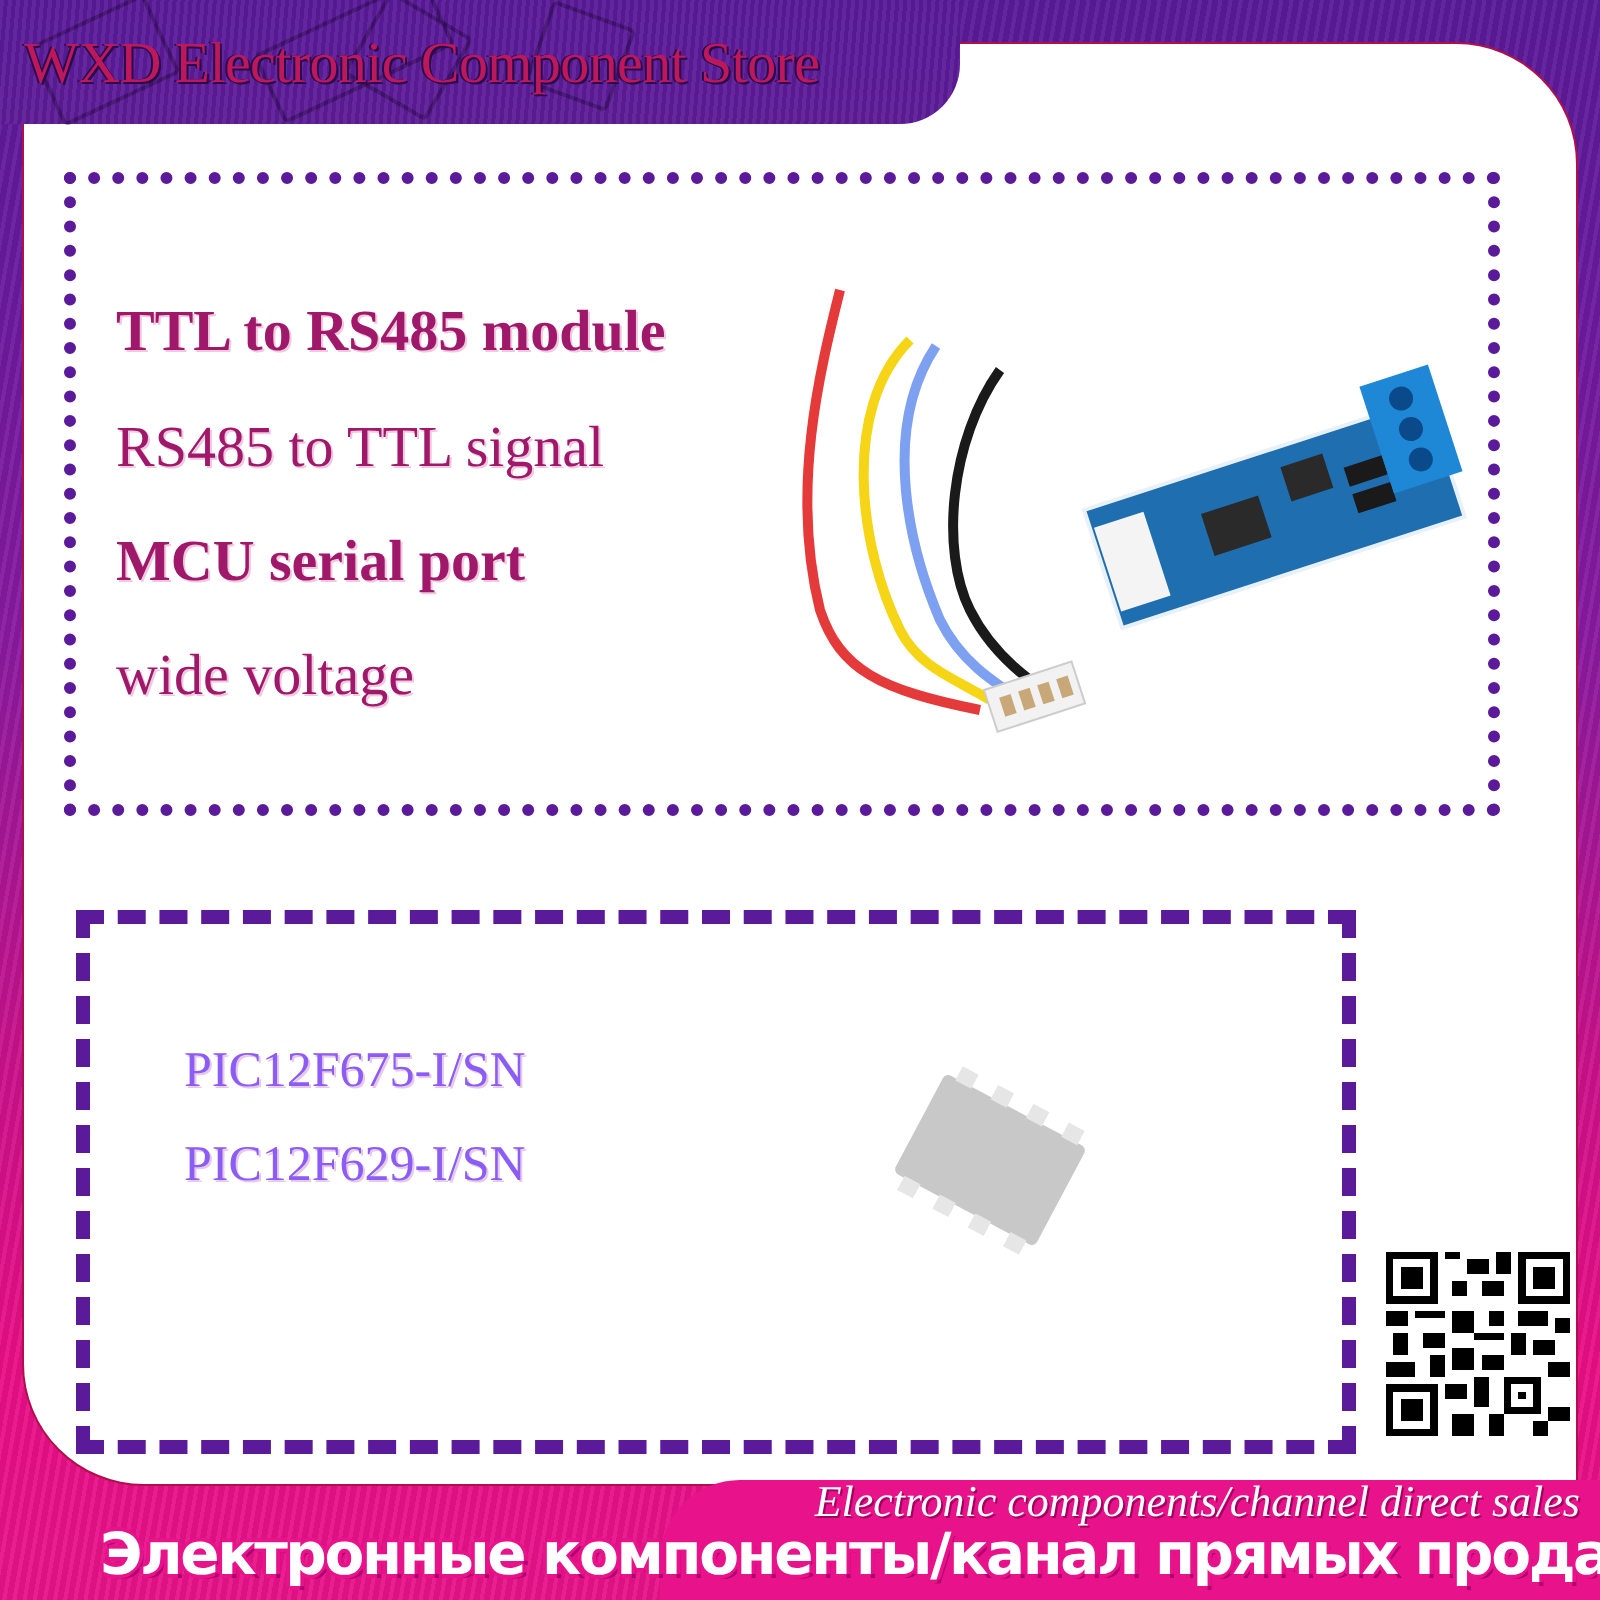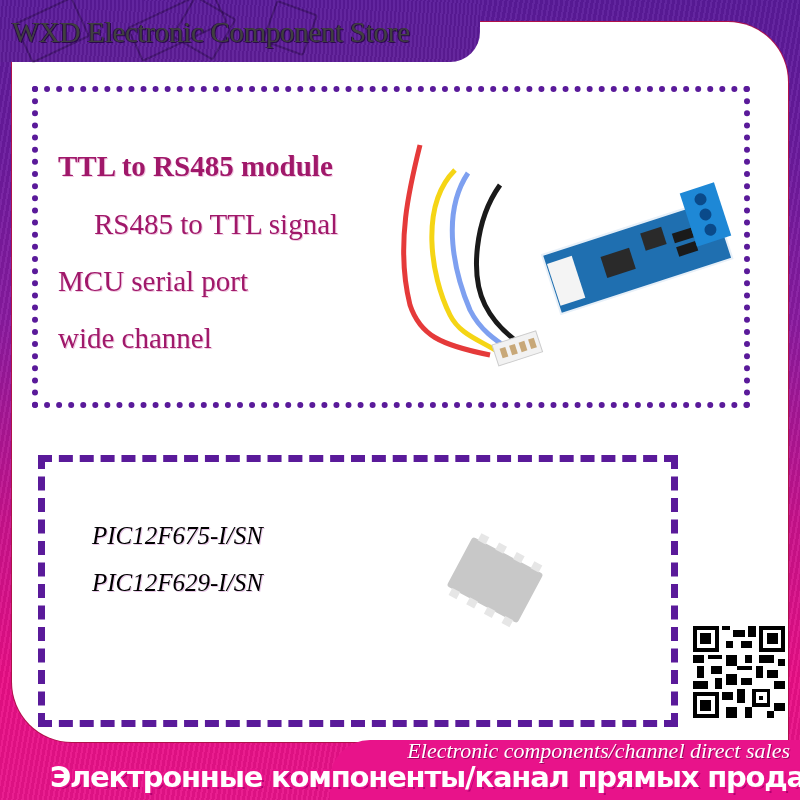--- a/index.html
+++ b/index.html
@@ -9,30 +9,30 @@
     background: linear-gradient(180deg, #5a1a9a 0%, #6a1a9e 18%, #8a1aa0 40%, #c8128c 65%, #ea0f86 85%, #e8138a 100%); }
   .bg::after { content:""; position:absolute; inset:0;
     background: repeating-linear-gradient(100deg, rgba(255,255,255,0.05) 0 2px, rgba(0,0,0,0.05) 2px 5px); }
   .panel { position:absolute; left:12px; top:22px; width:776px; height:720px;
     background:#fff; border-radius:0 60px 0 60px; box-shadow: 0 0 0 1px #b0104a; }
   .header-tab { position:absolute; left:0; top:0; width:480px; height:62px;
     background: linear-gradient(180deg, #5a1a9a, #5e1c98); border-radius:0 0 30px 0; }
   .header-tab::after { content:""; position:absolute; inset:0; border-radius:0 0 30px 0;
     background: repeating-linear-gradient(95deg, rgba(255,255,255,0.05) 0 2px, rgba(0,0,0,0.06) 2px 4px); }
   .chip-deco { position:absolute; border:2px solid rgba(20,0,40,0.35); border-radius:3px; }
-  .title { position:absolute; left:12px; top:16px; color:#404040; font-size:29px;
+  .title { position:absolute; left:12px; top:16px; color:#be185d; font-size:29px;
     text-shadow: 1px 1px 0 #2a0a4a, -1px 0 0 #2a0a4a; z-index:2; white-space:nowrap; letter-spacing:-0.3px; }
   .box1 { position:absolute; left:32px; top:86px; width:718px; height:322px;
     border:6px dotted #5a1a9a; box-sizing:border-box; }
   .box2 { position:absolute; left:38px; top:455px; width:640px; height:272px;
     border:7px dashed #5a1a9a; box-sizing:border-box; }
   .feat { position:absolute; left:58px; color:#a0186a; font-size:29px;
     text-shadow: 1px 1px 0 #f0c8e0; white-space:nowrap; }
-  .part { position:absolute; left:92px; color:#000000; font-size:25px;
-    text-shadow: 1px 1px 0 #e8c8e8; white-space:nowrap;font-style:italic; }
+  .part { position:absolute; left:92px; color:#8b5cf6; font-size:25px;
+    text-shadow: 1px 1px 0 #e8c8e8; white-space:nowrap; }
   .module-img { position:absolute; left:400px; top:125px; width:340px; height:270px; }
   .ic-img { position:absolute; left:440px; top:530px; width:110px; height:100px; }
   .qr { position:absolute; left:693px; top:626px; width:92px; height:92px; background:#fff; }
   .bottom-band { position:absolute; left:330px; top:740px; width:470px; height:60px;
     background:#e8138a; border-radius:40px 0 0 0; }
   .sub-en { position:absolute; right:10px; top:738px; color:#fff; font-style:italic;
     font-size:22px; font-family:"Liberation Serif", serif; white-space:nowrap;
     text-shadow: 1px 1px 0 #a00060; }
   .sub-ru { position:absolute; left:50px; top:760px; color:#fff; font-size:29px; font-weight:bold;
     font-family:"DejaVu Sans", sans-serif; white-space:nowrap; letter-spacing:-1.2px;
@@ -48,23 +48,23 @@
 <div class="header-tab">
   <div class="chip-deco" style="left:20px;top:8px;width:60px;height:40px;transform:rotate(-25deg);"></div>
   <div class="chip-deco" style="left:130px;top:6px;width:90px;height:34px;transform:rotate(-25deg);"></div>
   <div class="chip-deco" style="left:180px;top:4px;width:44px;height:44px;transform:rotate(30deg);"></div>
   <div class="chip-deco" style="left:268px;top:6px;width:40px;height:40px;transform:rotate(20deg);"></div>
 </div>
 <div class="title">WXD Electronic Component Store</div>
 
 <div class="box1"></div>
 <div class="feat" style="top:150px;font-weight:bold;">TTL to RS485 module</div>
-<div class="feat" style="top:208px;margin-left:36px;">RS485 to TTL signal</div>
-<div class="feat" style="top:265px;">MCU serial port</div>
-<div class="feat" style="top:322px;">wide channel</div>
+<div class="feat" style="top:208px;">RS485 to TTL signal</div>
+<div class="feat" style="top:265px;font-weight:bold;">MCU serial port</div>
+<div class="feat" style="top:322px;">wide voltage</div>
 
 <svg class="module-img" viewBox="0 0 340 270">
 
   <path d="M20 20 C 10 60, -5 120, 10 180 C 20 210, 40 220, 90 230" stroke="#e53a3a" stroke-width="5" fill="none"></path>
   <path d="M55 45 C 20 80, 30 150, 50 190 C 60 210, 80 215, 100 228" stroke="#f5d515" stroke-width="5" fill="none"></path>
   <path d="M68 48 C 40 90, 55 150, 70 185 C 80 205, 95 215, 112 226" stroke="#7ea0f0" stroke-width="5" fill="none"></path>
   <path d="M100 60 C 75 95, 70 150, 85 180 C 95 200, 110 212, 122 220" stroke="#1a1a1a" stroke-width="5" fill="none"></path>
 
   <g transform="translate(92,220) rotate(-18)">
     <rect x="0" y="0" width="46" height="22" fill="#f2f2f2" stroke="#ccc"></rect>

